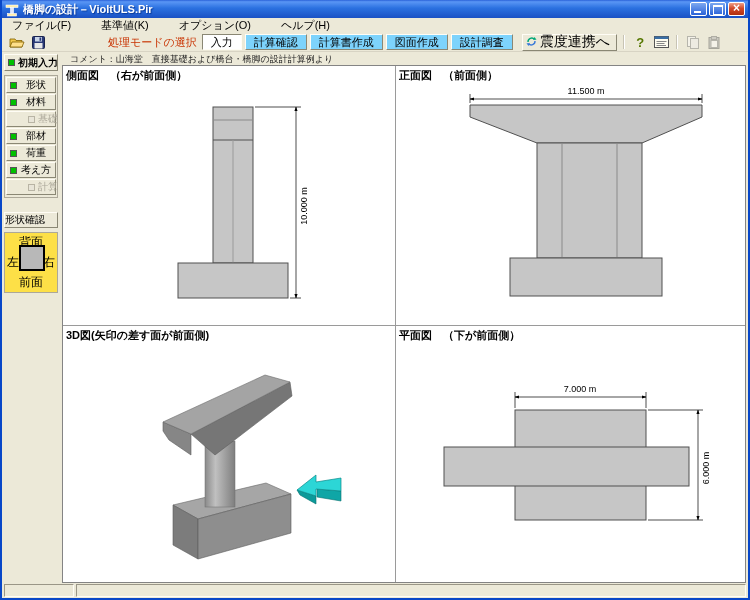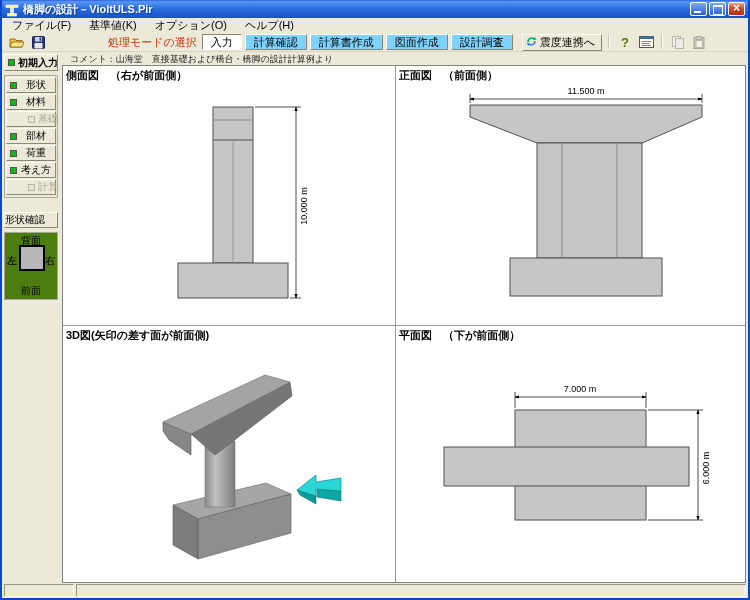--- a/index.html
+++ b/index.html
@@ -15,53 +15,53 @@
   .win-btns { display:flex; gap:2px; }
   .wb { width:17px; height:14px; border:1px solid #fff; border-radius:2px; position:relative; }
   .wb-min,.wb-max { background:linear-gradient(180deg,#7da9f0,#2a62d8); }
   .wb-close { background:linear-gradient(180deg,#f0a088,#d2492a 45%,#b03010); }
   .wb-min::after { content:""; position:absolute; left:3px; bottom:2px; width:7px; height:2px; background:#fff; }
   .wb-max::after { content:""; position:absolute; left:3px; top:2px; width:8px; height:7px;
                    border:1px solid #fff; border-top-width:2px; }
   .wb-close::after { content:"×"; position:absolute; left:0; right:0; top:-2px; text-align:center;
                      color:#fff; font-size:12px; font-weight:bold; }
   
-  .menubar { height:15px; flex:0 0 15px; display:flex; align-items:center; gap:6px;
+  .menubar { height:15px; flex:0 0 15px; display:flex; align-items:center; gap:18px;
              padding:0 4px; background:#ece9d8; font-size:11px; }
   .menu-item { padding:0 6px; cursor:default; }
   
   .toolbar { height:19px; flex:0 0 19px; display:flex; align-items:center; gap:3px;
              padding:0 6px; background:#ece9d8; font-size:11px;
              border-bottom:1px solid #d8d4c4; }
   .tool-icon { width:18px; height:16px; display:inline-flex; align-items:center;
                justify-content:center; }
   .tool-icon.disabled { opacity:.45; filter:grayscale(1); }
   .mode-label { color:#c83200; margin-left:58px; margin-right:2px; white-space:nowrap; }
   .mode-btn { font-family:inherit; font-size:11px; height:16px; padding:0 8px; background:#7dd3fc;
               border:1px solid; border-color:#fffdf5 #8a8774 #8a8774 #fffdf5; white-space:nowrap; }
   .mode-btn.active { background:#fff; border-color:#8a8774 #fffdf5 #fffdf5 #8a8774; }
-  .link-btn { font-family:inherit; font-size:11px; height:17px; margin-left:6px; padding:0 6px 0 3px;
+  .link-btn { font-family:inherit; font-size:14px; height:17px; margin-left:6px; padding:0 6px 0 3px;
               background:#ece9d8; border:1px solid; border-color:#fffdf5 #8a8774 #8a8774 #fffdf5;
               display:inline-flex; align-items:center; gap:3px; white-space:nowrap; }
   .sep { width:2px; height:14px; margin:0 3px; border-left:1px solid #c8c4b4; border-right:1px solid #fff; }
   .help-glyph { font-weight:bold; font-size:13px; color:#557700; }
   
   .workspace { flex:1; display:flex; overflow:hidden; }
   .sidebar { width:58px; flex:0 0 58px; background:#ece9d8; padding:2px; font-size:10px; }
   .sb-btn { height:16px; display:flex; align-items:center; gap:3px; padding:0 3px; margin-bottom:2px;
             background:#ece9d8; border:1px solid; border-color:#fffdf5 #8a8774 #8a8774 #fffdf5; }
   .sb-btn .led { width:7px; height:7px; background:#00c000; border:1px solid #555; flex:0 0 7px; }
   .sb-btn span.lbl { flex:1; text-align:center; white-space:nowrap; }
   .sb-group { border:1px solid #aca899; padding:1px; margin-bottom:14px; }
   .sb-group .sb-btn { margin-bottom:1px; }
   .sb-btn.disabled { color:#aca89a;padding-left:21px; }
   .sb-btn.disabled .led { background:#e8e5d8; border-color:#b8b4a4; }
   .sb-header { height:16px; text-align:left; line-height:13px; margin-bottom:4px;
                background:#ece9d8; border:1px solid; border-color:#fffdf5 #8a8774 #8a8774 #fffdf5; }
-  .orient { background:#4d7c0f; border:1px solid #aca899; height:68px; position:relative; font-size:10px; }
+  .orient { background:#fde047; border:1px solid #aca899; height:61px; position:relative; font-size:12px; }
   .orient .o-top { position:absolute; top:1px; left:0; right:0; text-align:center; }
   .orient .o-bottom { position:absolute; bottom:1px; left:0; right:0; text-align:center; }
   .orient .o-left { position:absolute; left:2px; top:21px; }
   .orient .o-right { position:absolute; right:2px; top:21px; }
   .orient .o-rect { position:absolute; left:14px; top:12px; width:26px; height:26px;
                     background:#b8b8b8; border:2px solid #000; }
   
   .main { flex:1; display:flex; flex-direction:column; padding:0 2px; overflow:hidden; }
   .comment-row { height:13px; flex:0 0 13px; font-size:9px; color:#222; padding:1px 8px;
                  white-space:nowrap; overflow:hidden; }

